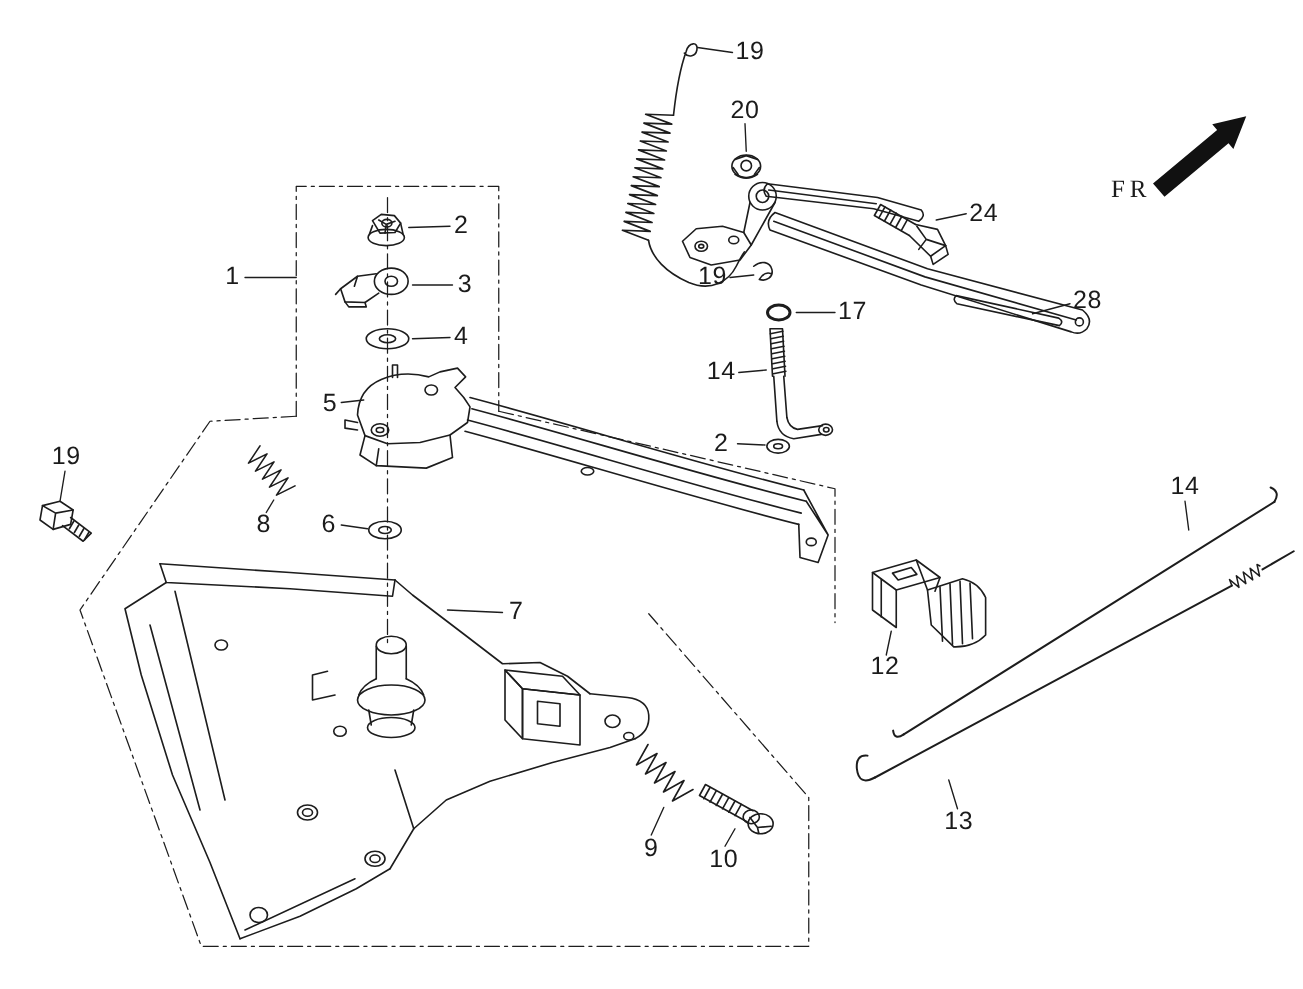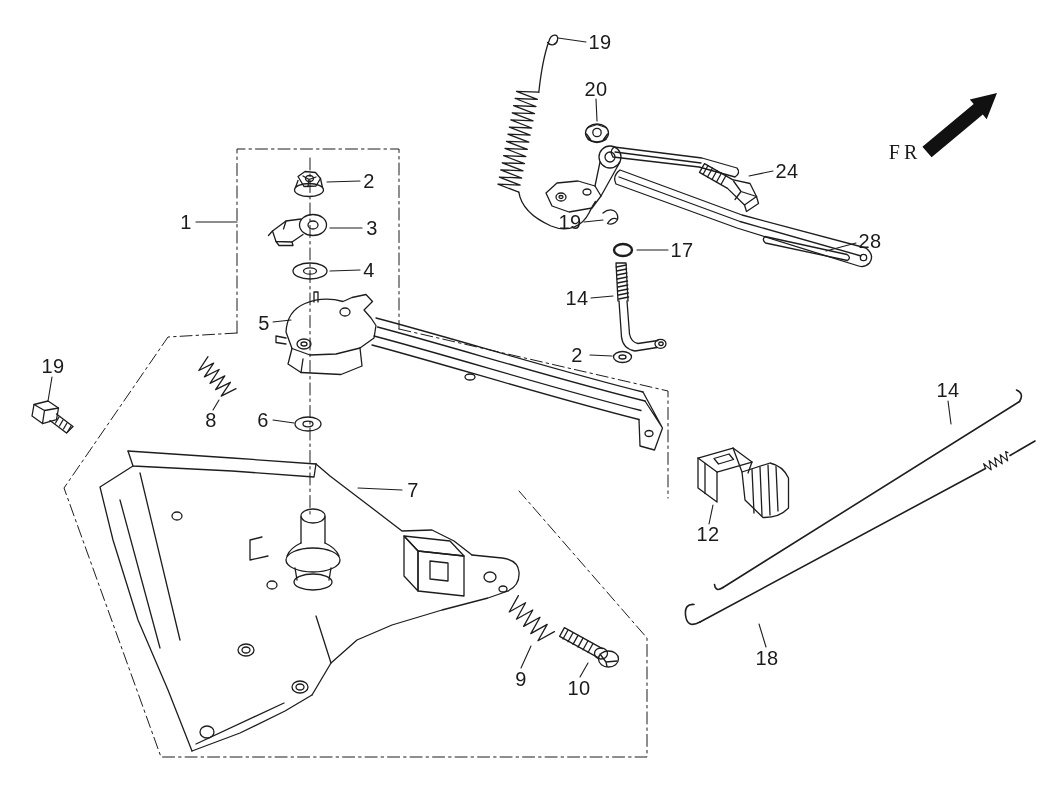--- a/index.html
+++ b/index.html
@@ -264,21 +264,21 @@
   <div class="label" style="left:372px;top:228px">3</div>
   <div class="label" style="left:369px;top:270px">4</div>
   <div class="label" style="left:264px;top:323px">5</div>
   <div class="label" style="left:263px;top:420px">6</div>
   <div class="label" style="left:413px;top:490px">7</div>
   <div class="label" style="left:211px;top:420px">8</div>
   <div class="label" style="left:521px;top:679px">9</div>
   <div class="label" style="left:579px;top:688px">10</div>
   <div class="label" style="left:53px;top:366px">19</div>
   <div class="label" style="left:708px;top:534px">12</div>
-  <div class="label" style="left:767px;top:658px">18</div>
+  <div class="label" style="left:767px;top:658px">13</div>
   <div class="label" style="left:948px;top:390px">14</div>
   <div class="label" style="left:577px;top:355px">2</div>
   <div class="label" style="left:577px;top:298px">14</div>
   <div class="label" style="left:682px;top:250px">17</div>
   <div class="label" style="left:570px;top:222px">19</div>
   <div class="label" style="left:600px;top:42px">19</div>
   <div class="label" style="left:596px;top:89px">20</div>
   <div class="label" style="left:787px;top:171px">24</div>
   <div class="label" style="left:870px;top:241px">28</div>
 

